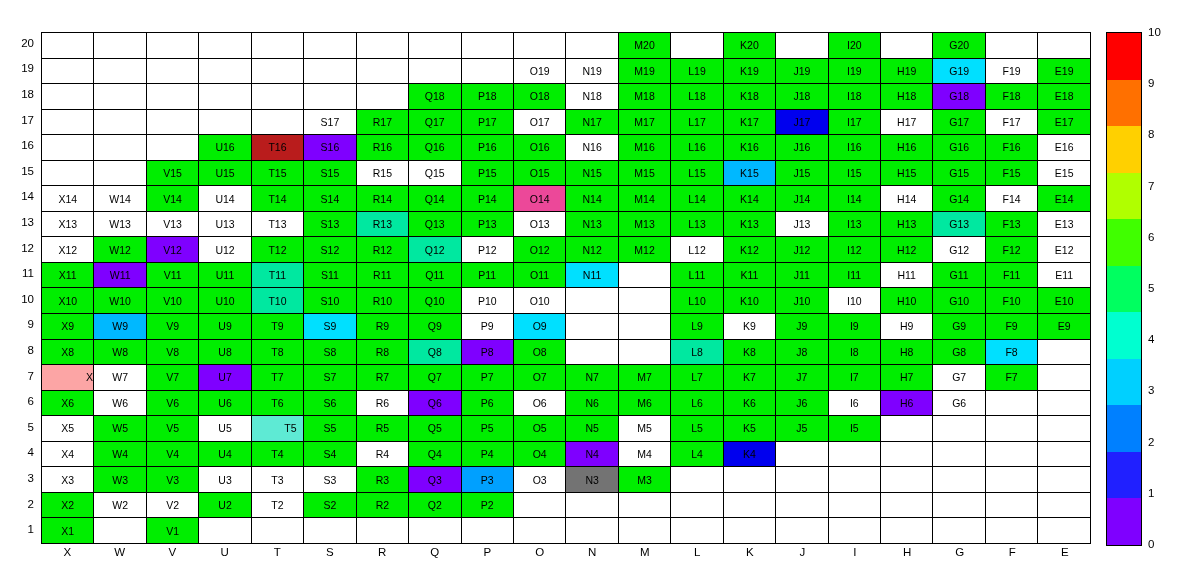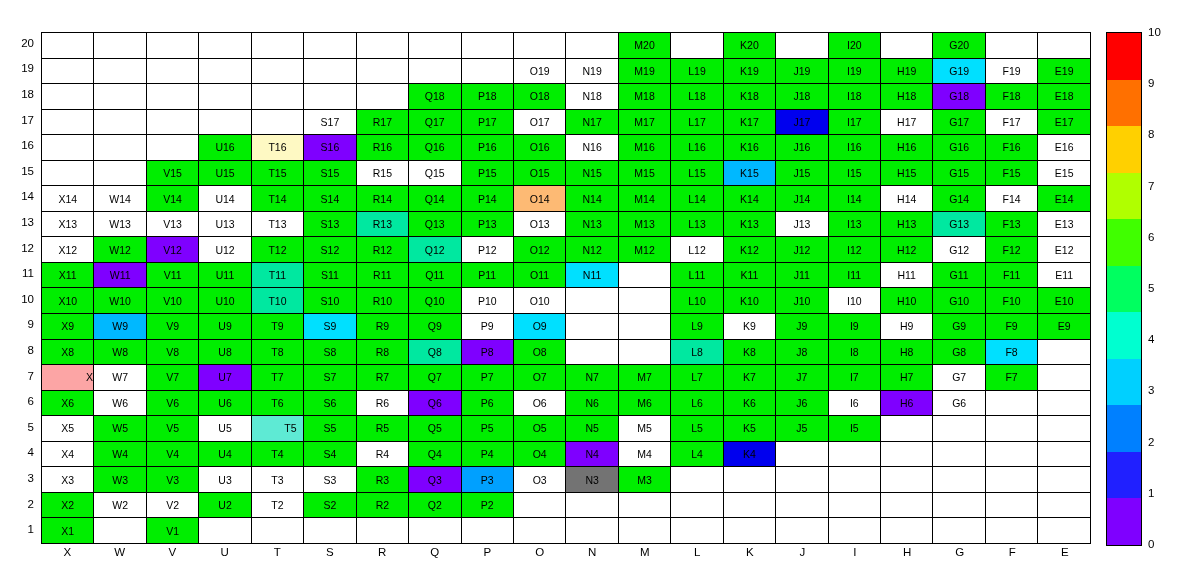--- a/index.html
+++ b/index.html
@@ -168,21 +168,21 @@
             <td style="background: rgb(255, 255, 255);">H17</td>
             <td style="background: rgb(0, 238, 0);">G17</td>
             <td style="background: rgb(255, 255, 255);">F17</td>
             <td style="background: rgb(0, 238, 0);">E17</td>
           </tr>
           <tr>
             <td style="background: rgb(255, 255, 255);"></td>
             <td style="background: rgb(255, 255, 255);"></td>
             <td style="background: rgb(255, 255, 255);"></td>
             <td style="background: rgb(0, 238, 0);">U16</td>
-            <td style="background: #fef9c3;">T16</td>
+            <td style="background: #b91c1c;">T16</td>
             <td style="background: rgb(127, 0, 255);">S16</td>
             <td style="background: rgb(0, 238, 0);">R16</td>
             <td style="background: rgb(0, 238, 0);">Q16</td>
             <td style="background: rgb(0, 238, 0);">P16</td>
             <td style="background: rgb(0, 238, 0);">O16</td>
             <td style="background: rgb(255, 255, 255);">N16</td>
             <td style="background: rgb(0, 238, 0);">M16</td>
             <td style="background: rgb(0, 238, 0);">L16</td>
             <td style="background: rgb(0, 238, 0);">K16</td>
             <td style="background: rgb(0, 238, 0);">J16</td>
@@ -217,21 +217,21 @@
           <tr>
             <td style="background: rgb(255, 255, 255);">X14</td>
             <td style="background: rgb(255, 255, 255);">W14</td>
             <td style="background: rgb(0, 238, 0);">V14</td>
             <td style="background: rgb(255, 255, 255);">U14</td>
             <td style="background: rgb(0, 238, 0);">T14</td>
             <td style="background: rgb(0, 238, 0);">S14</td>
             <td style="background: rgb(0, 238, 0);">R14</td>
             <td style="background: rgb(0, 238, 0);">Q14</td>
             <td style="background: rgb(0, 238, 0);">P14</td>
-            <td style="background: #fdba74;">O14</td>
+            <td style="background: #ec4899;">O14</td>
             <td style="background: rgb(0, 238, 0);">N14</td>
             <td style="background: rgb(0, 238, 0);">M14</td>
             <td style="background: rgb(0, 238, 0);">L14</td>
             <td style="background: rgb(0, 238, 0);">K14</td>
             <td style="background: rgb(0, 238, 0);">J14</td>
             <td style="background: rgb(0, 238, 0);">I14</td>
             <td style="background: rgb(255, 255, 255);">H14</td>
             <td style="background: rgb(0, 238, 0);">G14</td>
             <td style="background: rgb(255, 255, 255);">F14</td>
             <td style="background: rgb(0, 238, 0);">E14</td>

